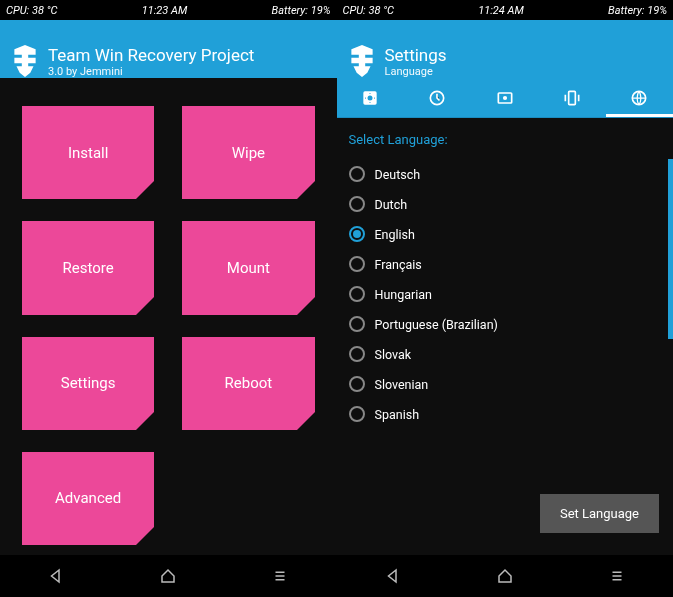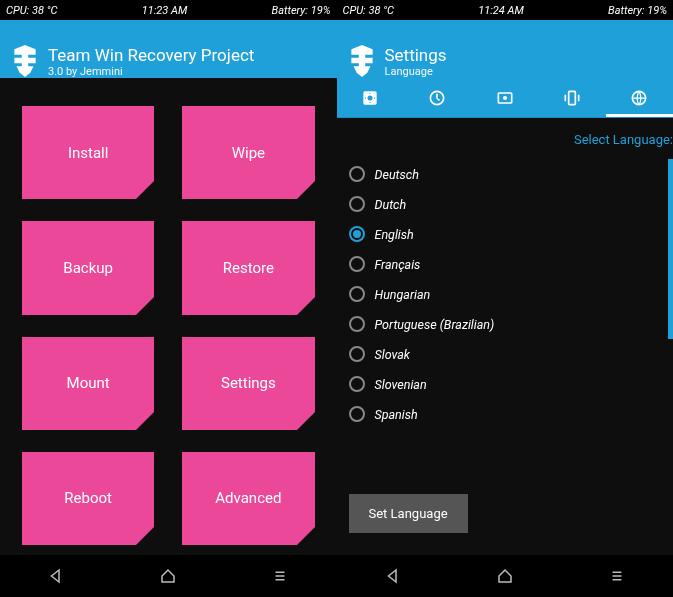--- a/index.html
+++ b/index.html
@@ -16,28 +16,28 @@
   .tile { background: #ec4899; color: #fff; font-size: 15px; display: flex; align-items: center; justify-content: center; position: relative; cursor: pointer; }
   .tile::after { content: ""; position: absolute; bottom: 0; right: 0; width: 0; height: 0; border-left: 18px solid transparent; border-bottom: 18px solid #0e0e0e; }
   .navbar { height: 42px; background: #000; display: flex; align-items: center; justify-content: space-around; }
   .nav-icon { width: 18px; height: 18px; color: #bbb; }
 
   .tabbar { background: #20a0d8; height: 40px; display: flex; align-items: center; justify-content: space-around; border-bottom: 1px solid #1a8cc0; position: relative; }
   .tab { width: 20%; display: flex; align-items: center; justify-content: center; height: 100%; cursor: pointer; }
   .tab svg { width: 20px; height: 20px; color: #fff; }
   .tab-indicator { position: absolute; bottom: 0; right: 0; width: 20%; height: 3px; background: #fff; }
   .lang-section { flex: 1; padding: 14px 0 14px 12px; display: flex; flex-direction: column; position: relative; }
-  .section-title { color: #20a0d8; font-size: 13px; margin-bottom: 12px; text-align: right; }
+  .section-title { color: #20a0d8; font-size: 13px; margin-bottom: 12px; }
   .lang-list { border-right: 5px solid #20a0d8; flex: 0 0 auto; }
-  .lang-item { height: 30px; display: flex; align-items: center; gap: 10px; color: #fff; font-size: 12.5px; cursor: pointer; font-style: italic; }
+  .lang-item { height: 30px; display: flex; align-items: center; gap: 10px; color: #fff; font-size: 12.5px; cursor: pointer; }
   .radio { width: 16px; height: 16px; border: 2px solid #888; border-radius: 50%; display: inline-block; position: relative; flex-shrink: 0; }
   .radio.selected { border-color: #20a0d8; }
   .radio.selected::after { content: ""; position: absolute; top: 2px; left: 2px; width: 8px; height: 8px; border-radius: 50%; background: #20a0d8; }
   .lang-list-rest .lang-item { padding-right: 12px; }
-  .set-btn-wrap { margin-top: auto; display: flex; padding-right: 14px; padding-bottom: 8px; }
+  .set-btn-wrap { margin-top: auto; display: flex; justify-content: flex-end; padding-right: 14px; padding-bottom: 8px; }
   .set-btn { background: #555; color: #fff; font-size: 13px; padding: 12px 20px; cursor: pointer; border: none; }
 </style>
 </head>
 <body>
 
 <div class="screens">
 
   <div class="screen">
     <div class="statusbar">
       <span>CPU: 38 °C</span>
@@ -54,23 +54,20 @@
       </div>
     </div>
     <div class="main-grid">
       <div class="tile">
           <span>Install</span>
         </div>
       <div class="tile">
           <span>Wipe</span>
         </div>
       <div class="tile">
-          <span>Backup</span>
-        </div>
-      <div class="tile">
           <span>Restore</span>
         </div>
       <div class="tile">
           <span>Mount</span>
         </div>
       <div class="tile">
           <span>Settings</span>
         </div>
       <div class="tile">
           <span>Reboot</span>

